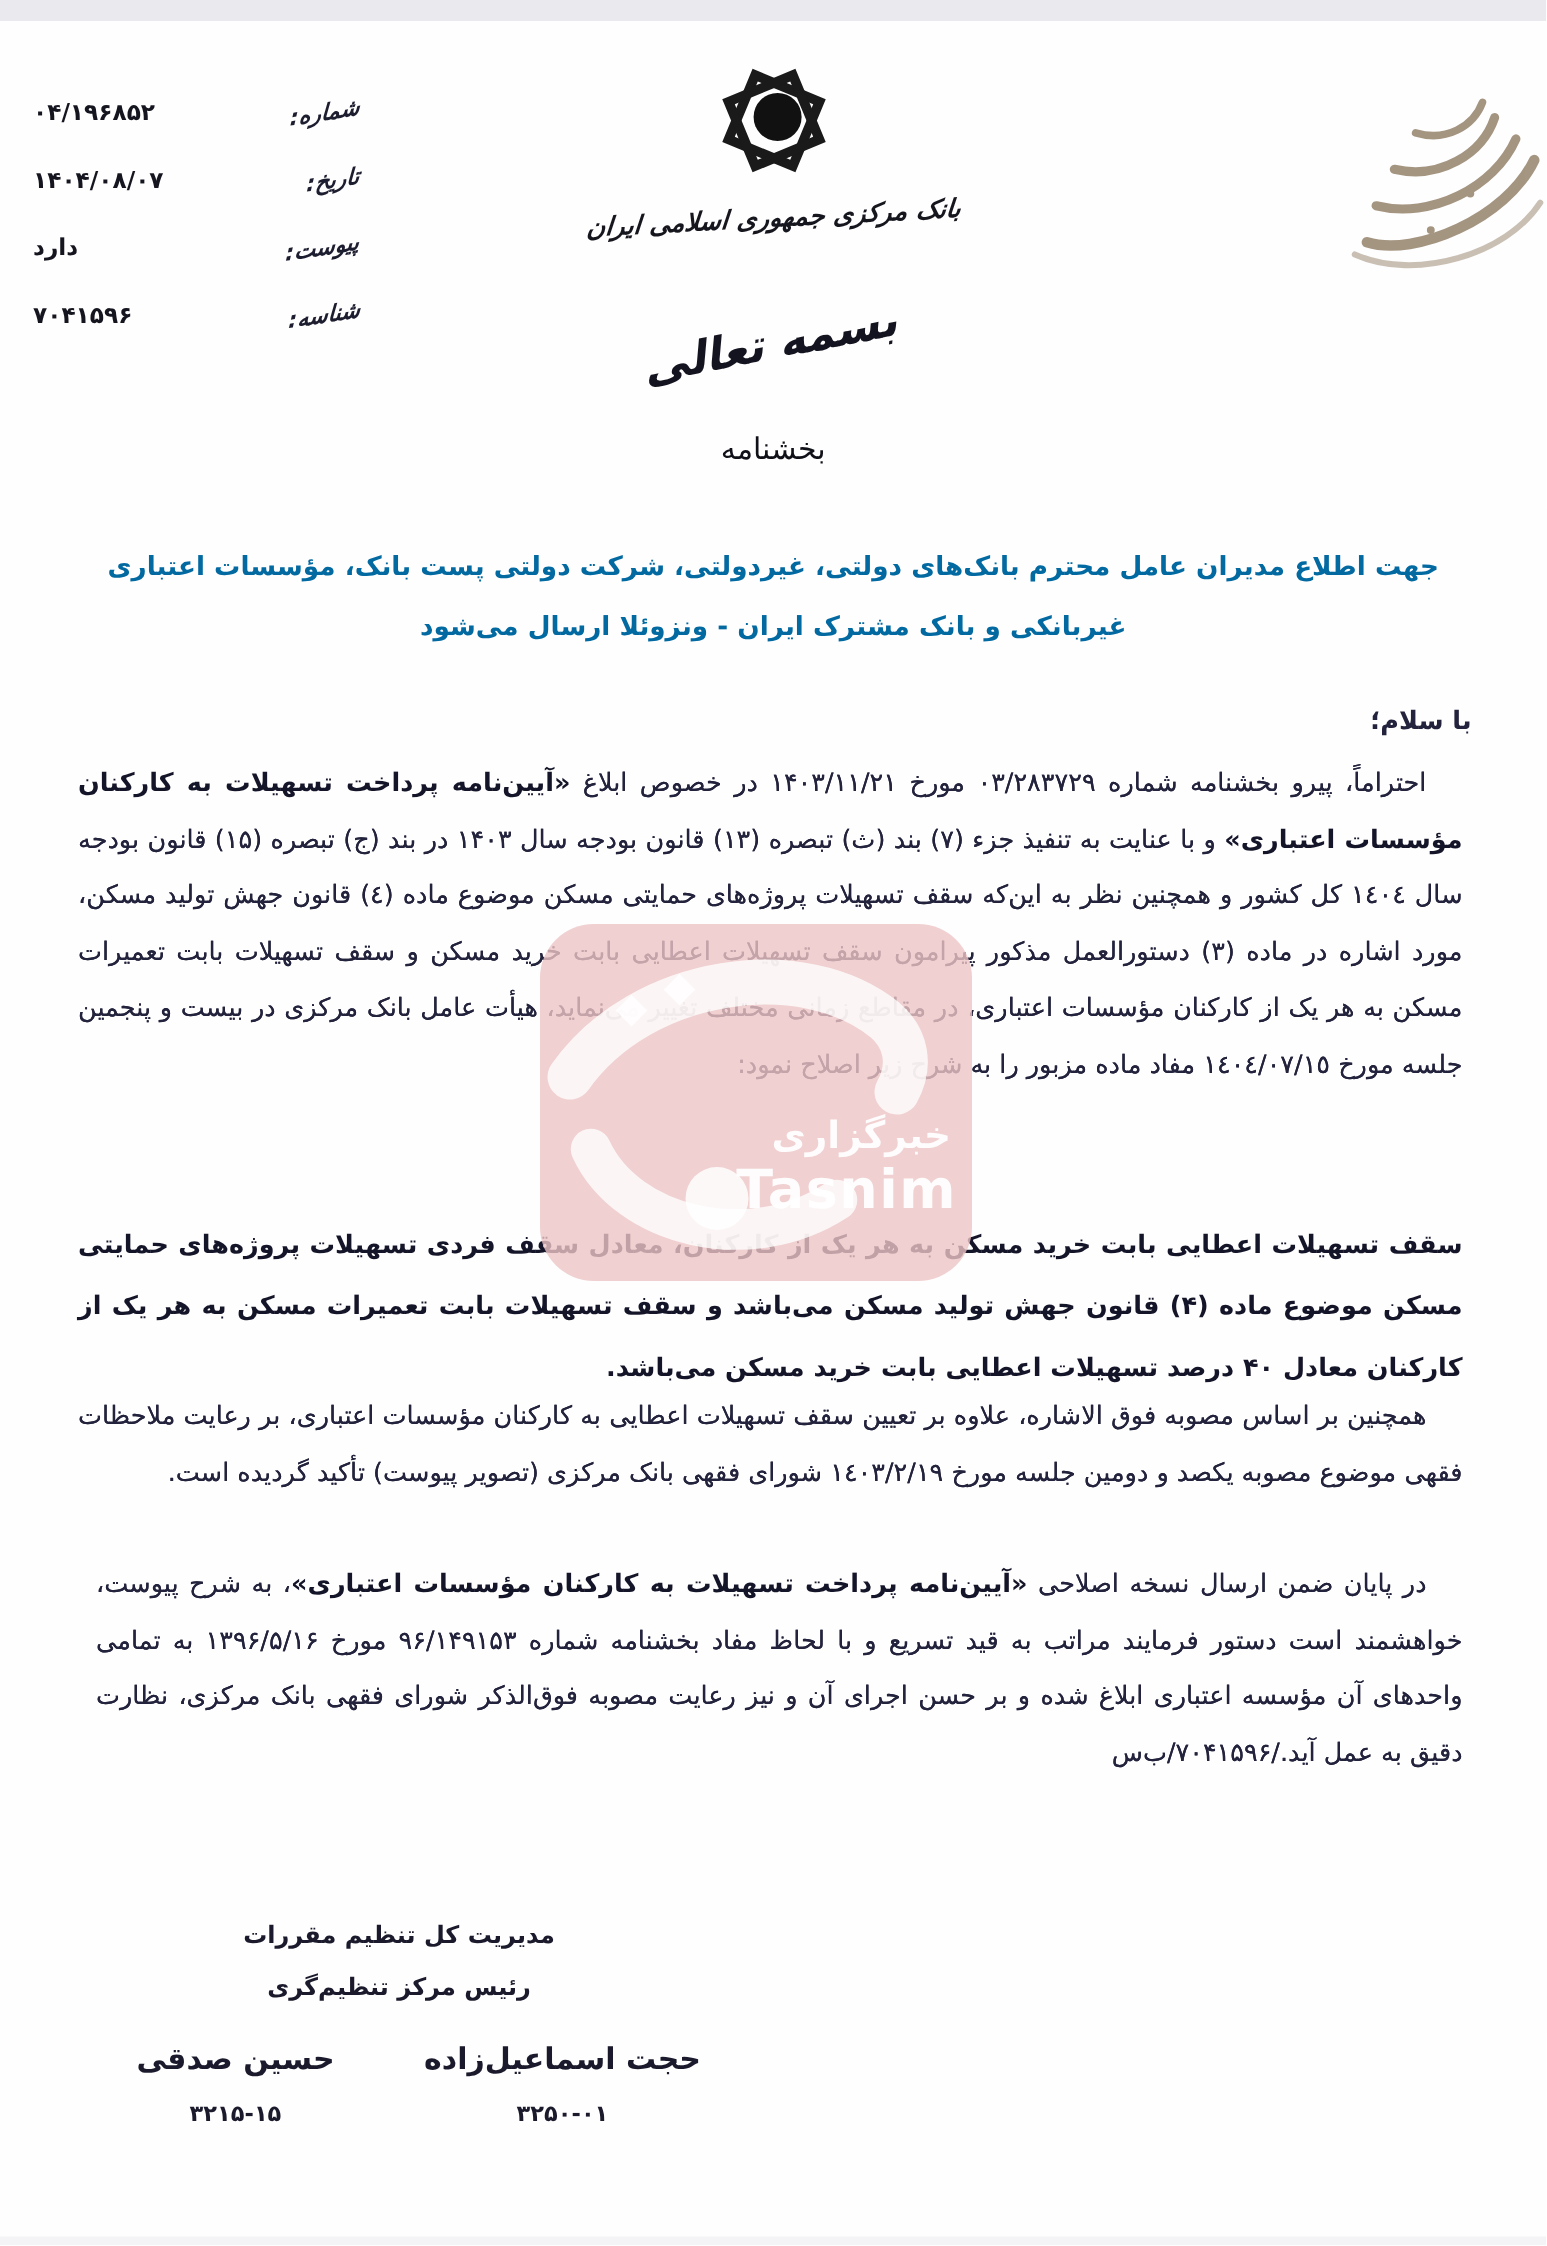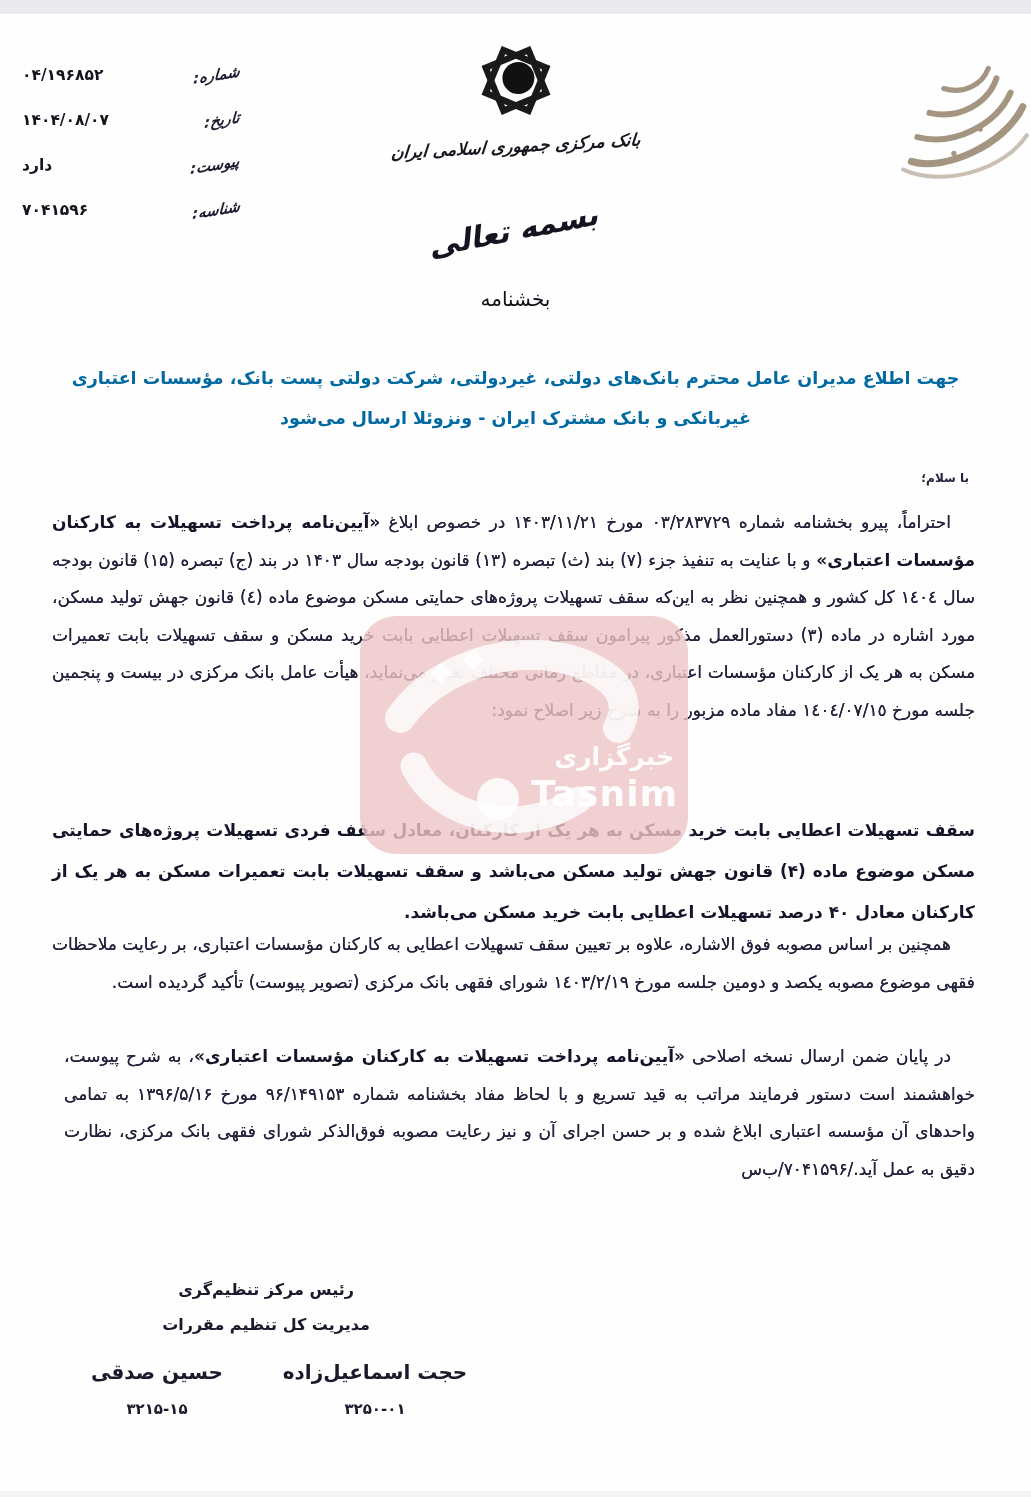--- a/index.html
+++ b/index.html
@@ -28,39 +28,39 @@
   .bismillah .inner{display:inline-block;transform:rotate(-11deg) skewX(-16deg);}
   .circular-title{position:absolute;top:287px;left:0;right:0;text-align:center;
     font-size:20px;font-weight:normal;letter-spacing:1px;color:#101018;}
 
   
   .slogan-stamp{position:absolute;top:48px;right:-18px;width:170px;height:152px;opacity:.85;}
 
   
   .addressee{position:absolute;top:358px;left:60px;right:60px;text-align:center;
     font-weight:bold;font-size:17.5px;line-height:40px;color:#0369a1;}
-  .salutation{position:absolute;top:471px;right:62px;font-size:12px;font-weight:bold;}
+  .salutation{position:absolute;top:471px;right:50px;font-size:17px;font-weight:bold;}
   .para{position:absolute;right:56px;left:52px;text-align:justify;font-size:17px;
     line-height:37.6px;color:var(--ink,#23233d);text-shadow:0 0 .4px currentColor;}
   .p1{top:504px;text-indent:24px;}
   .p2{top:810px;font-weight:bold;line-height:41px;color:var(--bold_ink,#15152a);text-shadow:none;}
   .p3{top:926px;text-indent:24px;}
   .p4{top:1038px;text-indent:24px;margin-left:12px;}
   .bseg{font-weight:bold;color:var(--bold_ink,#15152a);text-shadow:none;}
 
   
   .signature{position:absolute;top:1272px;left:48px;width:436px;text-align:center;color:#1a1a2c;}
   .sig-title{font-size:16px;font-weight:bold;line-height:35px;}
   .sig-names{display:flex;direction:rtl;margin-top:18px;}
   .sig-cell{width:50%;}
   .sig-name{font-size:20px;font-weight:bold;}
   .sig-code{font-size:15px;font-weight:bold;margin-top:16px;direction:ltr;unicode-bidi:embed;}
 
   
-  .watermark{position:absolute;left:360px;top:616px;width:328px;height:238px;
+  .watermark{position:absolute;left:360px;top:616px;width:288px;height:238px;
     background:rgba(236,196,196,0.80);border-radius:36px;z-index:5;pointer-events:none;}
   .wm-svg{position:absolute;inset:0;width:100%;height:100%;}
   .wm-fa{position:absolute;right:14px;top:126px;font-size:25px;font-weight:bold;color:rgba(255,255,255,.93);}
   .wm-en{position:absolute;right:10px;top:157px;font-size:36px;font-weight:bold;
     color:rgba(255,255,255,.93);direction:ltr;letter-spacing:1px;}
 </style>
 </head>
 <body>
 
 <div class="page">
@@ -127,22 +127,22 @@
 
   <div class="para p1"><span>احتراماً، پیرو بخشنامه شماره ۰۳/۲۸۳۷۲۹ مورخ ۱۴۰۳/۱۱/۲۱ در خصوص ابلاغ </span><span class="bseg">«آیین‌نامه پرداخت تسهیلات به کارکنان مؤسسات اعتباری»</span><span> و با عنایت به تنفیذ جزء (۷) بند (ث) تبصره (۱۳) قانون بودجه سال ۱۴۰۳ در بند (ج) تبصره (۱۵) قانون بودجه سال ١٤٠٤ کل کشور و همچنین نظر به این‌که سقف تسهیلات پروژه‌های حمایتی مسکن موضوع ماده (٤) قانون جهش تولید مسکن، مورد اشاره در ماده (۳) دستورالعمل مذکور پیرامون سقف تسهیلات اعطایی بابت خرید مسکن و سقف تسهیلات بابت تعمیرات مسکن به هر یک از کارکنان مؤسسات اعتباری، در مقاطع زمانی مختلف تغییر می‌نماید، هیأت عامل بانک مرکزی در بیست و پنجمین جلسه مورخ ١٤٠٤/٠٧/١٥ مفاد ماده مزبور را به شرح زیر اصلاح نمود:</span></div>
 
   <div class="para p2">سقف تسهیلات اعطایی بابت خرید مسکن به هر یک از کارکنان، معادل سقف فردی تسهیلات پروژه‌های حمایتی مسکن موضوع ماده (۴) قانون جهش تولید مسکن می‌باشد و سقف تسهیلات بابت تعمیرات مسکن به هر یک از کارکنان معادل ۴۰ درصد تسهیلات اعطایی بابت خرید مسکن می‌باشد.</div>
 
   <div class="para p3">همچنین بر اساس مصوبه فوق الاشاره، علاوه بر تعیین سقف تسهیلات اعطایی به کارکنان مؤسسات اعتباری، بر رعایت ملاحظات فقهی موضوع مصوبه یکصد و دومین جلسه مورخ ١٤٠٣/٢/١٩ شورای فقهی بانک مرکزی (تصویر پیوست) تأکید گردیده است.</div>
 
   <div class="para p4"><span>در پایان ضمن ارسال نسخه اصلاحی </span><span class="bseg">«آیین‌نامه پرداخت تسهیلات به کارکنان مؤسسات اعتباری»</span><span>، به شرح پیوست، خواهشمند است دستور فرمایند مراتب به قید تسریع و با لحاظ مفاد بخشنامه شماره ۹۶/۱۴۹۱۵۳ مورخ ۱۳۹۶/۵/۱۶ به تمامی واحدهای آن مؤسسه اعتباری ابلاغ شده و بر حسن اجرای آن و نیز رعایت مصوبه فوق‌الذکر شورای فقهی بانک مرکزی، نظارت دقیق به عمل آید./۷۰۴۱۵۹۶/ب‌س</span></div>
 
   <div class="signature">
+    <div class="sig-title">مدیریت کل تنظیم مقررات</div>
     <div class="sig-title">رئیس مرکز تنظیم‌گری</div>
-    <div class="sig-title">مدیریت کل تنظیم مقررات</div>
     <div class="sig-names">
       <div class="sig-cell">
         <div class="sig-name">حجت اسماعیل‌زاده</div>
         <div class="sig-code">۳۲۵۰-۰۱</div>
       </div>
       <div class="sig-cell">
         <div class="sig-name">حسین صدقی</div>
         <div class="sig-code">۳۲۱۵-۱۵</div>
       </div>
     </div>

